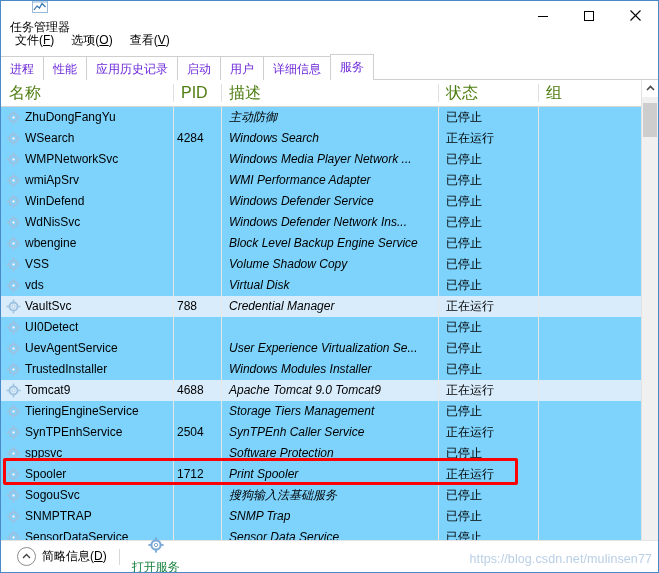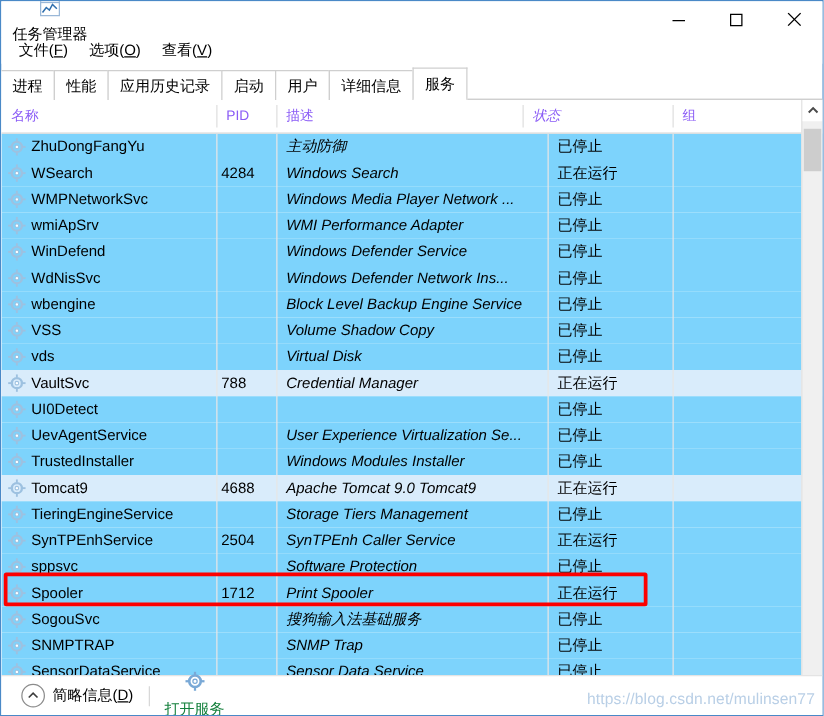--- a/index.html
+++ b/index.html
@@ -98,21 +98,21 @@
     left: 0; right: 0; bottom: 0;
     height: 1px;
     background: #cfcfcf;
   }
   .tab {
     position: relative;
     height: 24px;
     line-height: 24px;
     padding: 0 9px;
     font-size: 12px;
-    color: #000000;
+    color: #6d28d9;
     border: 1px solid #cfcfcf;
     border-bottom: none;
     background: #ffffff;
     margin-right: -1px;
     box-sizing: border-box;
     white-space: nowrap;
     cursor: default;
     z-index: 1;
   }
   .tab.first { border-left: none; }
@@ -149,22 +149,22 @@
     position: relative;
     height: 26px;
     background: #ffffff;
     border-bottom: 1px solid #d6d6d6;
   }
   .hcell {
     position: absolute;
     top: 0;
     height: 26px;
     line-height: 26px;
-    font-size: 11px;
-    color: #8b5cf6;
+    font-size: 16px;
+    color: #4d7c0f;
     padding-left: 8px;
     box-sizing: border-box;
     white-space: nowrap;
     cursor: default;
   }
   .hcell .sep {
     position: absolute;
     left: 0;
     top: 4px;
     bottom: 4px;
@@ -371,21 +371,21 @@
     <div class="tab active">服务</div>
     <div class="tab-filler"></div>
   </div>
 
   <div class="listwrap">
 
     <div class="header-row">
       <div class="hcell" style="left:0;width:172px;"><span>名称</span></div>
       <div class="hcell" style="left:172px;width:48px;"><span class="sep"></span><span>PID</span></div>
       <div class="hcell" style="left:220px;width:217px;"><span class="sep"></span><span>描述</span></div>
-      <div class="hcell" style="left:417px;width:100px;font-style:italic;"><span class="sep"></span><span>状态</span></div>
+      <div class="hcell" style="left:437px;width:100px;"><span class="sep"></span><span>状态</span></div>
       <div class="hcell" style="left:537px;width:105px;"><span class="sep"></span><span>组</span></div>
     </div>
 
     <div class="rows" id="rows-container">
       <div class="vline v1"></div>
       <div class="vline v2"></div>
       <div class="vline v3"></div>
       <div class="vline v4"></div>
     <div class="row">
           <span class="svcicon">

